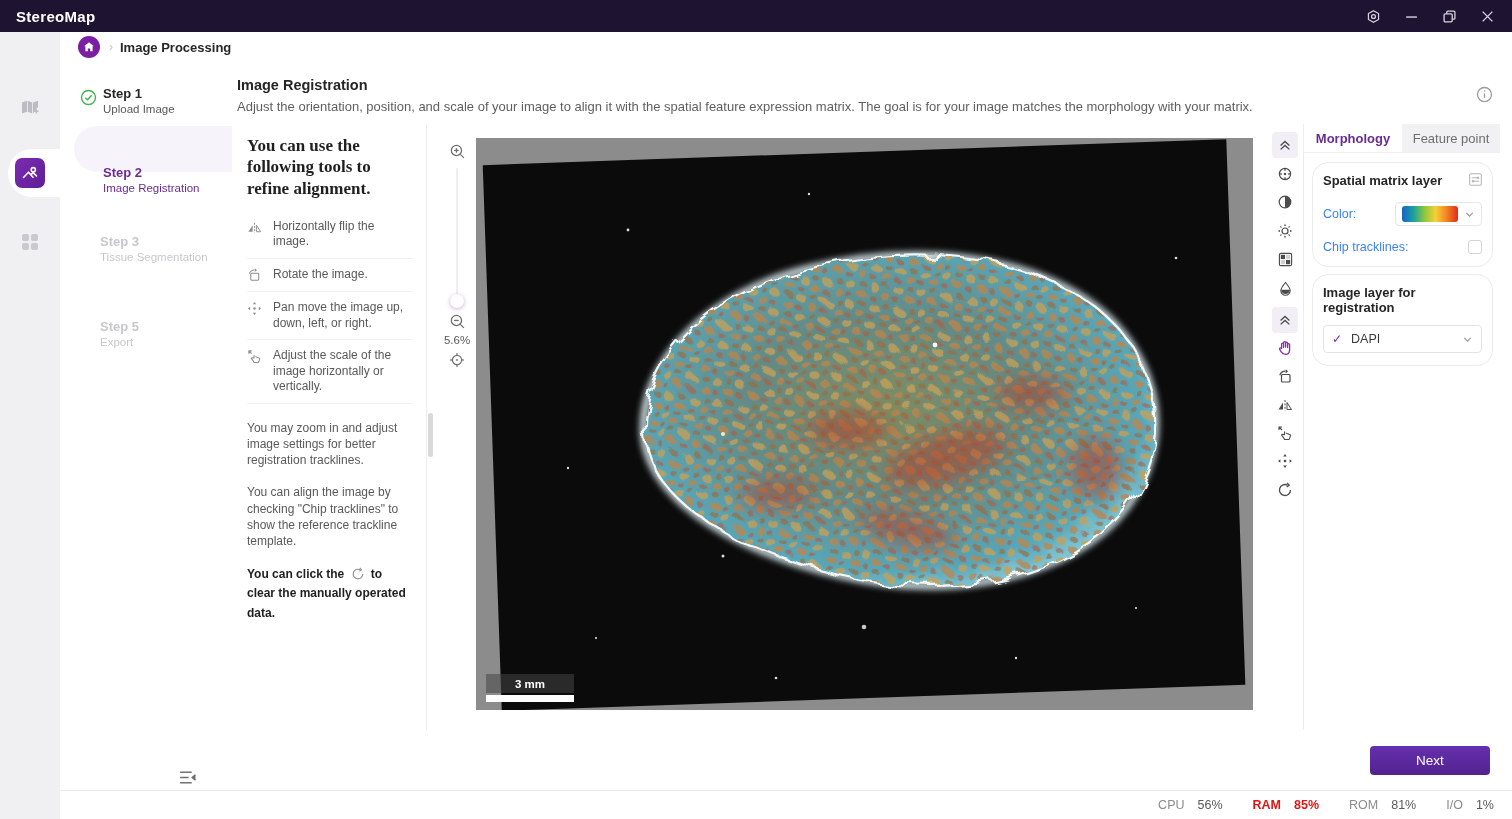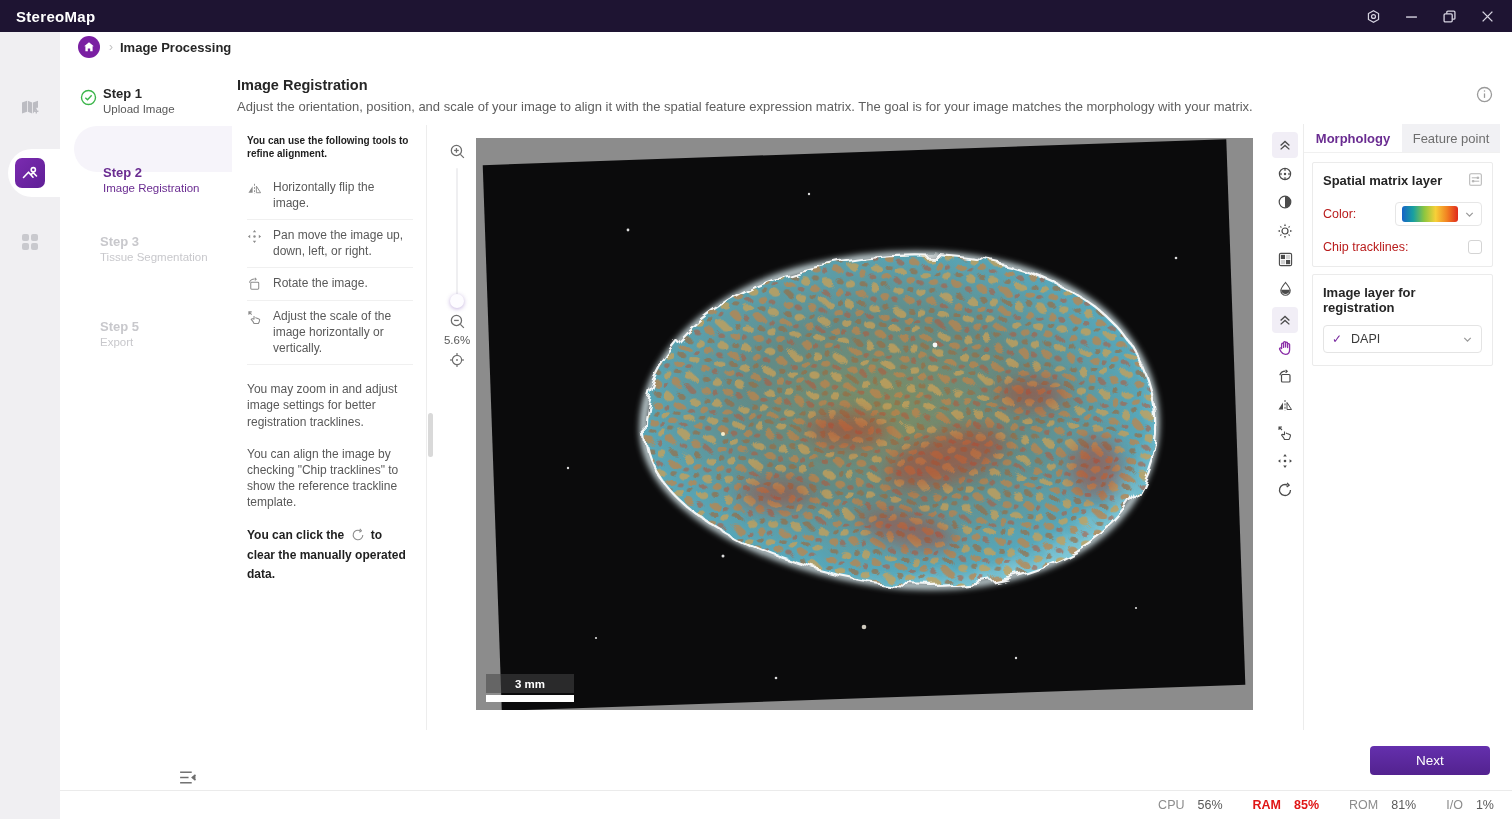--- a/index.html
+++ b/index.html
@@ -55,21 +55,21 @@
 
   
   .page-header { position:absolute; left:235px; top:62px; right:0; height:63px; background:#fff; }
   .page-title { position:absolute; left:2px; top:15px; font-size:14.5px; font-weight:700; color:#262626; }
   .page-desc  { position:absolute; left:2px; top:37px; font-size:13px; color:#5f5f5f; width:1150px; }
   .info-btn { position:absolute; right:19px; top:24px; color:#9a9a9a; cursor:pointer; }
 
   
   .instr { position:absolute; left:235px; top:125px; width:190px; height:605px; background:#fff;
            padding:10px 12px 0 12px; }
-  .instr h3 { font-size:10px; color:#1f1f1f; line-height:1.25; font-weight:700; margin-bottom:12px; }
+  .instr h3 { font-size:17px; color:#1f1f1f; line-height:1.25; font-weight:700; margin-bottom:12px;font-family:Liberation Serif, serif; }
   .tool-row { display:flex; gap:10px; padding:8px 0; border-bottom:1px solid #f0f0f0;
               align-items:flex-start; }
   .tool-row .ticon { flex:0 0 16px; color:#8c8c8c; margin-top:1px; }
   .tool-row .ttext { font-size:12px; color:#595959; line-height:1.3; }
   .note { font-size:12px; color:#595959; line-height:1.35; margin-top:16px; }
   .note-strong { font-size:12px; color:#1f1f1f; font-weight:700; line-height:1.6; margin-top:16px; }
   .inline-reset { display:inline-block; vertical-align:-3px; color:#8c8c8c; margin:0 3px; }
 
   
   .v-divider { position:absolute; left:426px; top:125px; width:1px; height:605px; background:#ededed; }
@@ -102,28 +102,28 @@
   .rtool.hl { background:#f1eef6; }
   .rtool.active { color:#8b2fa8; }
 
   
   .rpanel { position:absolute; left:1303px; top:124px; width:197px; height:606px;
             border-left:1px solid #ececec; background:#fff; }
   .tabs { display:flex; height:29px; border-bottom:1px solid #f0f0f0; }
   .tab { flex:1; display:flex; align-items:center; justify-content:center; font-size:13px; cursor:pointer; }
   .tab.on  { color:#6a2c91; font-weight:700; background:#fff; }
   .tab.off { color:#6e6e6e; background:#f1f1f4;text-align:center; }
-  .card { position:absolute; left:8px; width:181px; border:1px solid #ebebeb; border-radius:2px;
+  .card { position:absolute; left:8px; width:181px; border:1px solid #ebebeb; border-radius:16px;
           background:#fff; padding:10px 10px 12px; }
   .card1 { top:38px; }
   .card2 { top:150px; }
   .card-title { font-size:13px; font-weight:700; color:#262626; }
   .card-gear { position:absolute; right:9px; top:9px; color:#b5b5b5; cursor:pointer; }
   .frow { display:flex; align-items:center; margin-top:14px; }
-  .flabel { font-size:12.5px; color:#b91c1c; }
+  .flabel { font-size:12.5px; color:#3b82f6; }
   .cmap-select { margin-left:auto; display:flex; align-items:center; gap:6px; border:1px solid #e6e6e6;
                  border-radius:4px; padding:3px 6px; cursor:pointer; background:#fff; }
   .cmap { width:56px; height:16px; border-radius:3px; }
   .chevron { color:#9a9a9a; }
   .checkbox { margin-left:auto; width:14px; height:14px; border:1px solid #d4d4d4; border-radius:3px;
               background:#fff; cursor:pointer; }
   .dd { margin-top:10px; height:28px; border:1px solid #e4e4e4; border-radius:4px; display:flex;
         align-items:center; padding:0 8px; cursor:pointer; }
   .dd .tick { color:#7a2ba0; font-size:12px; }
   .dd .val { font-size:12.5px; color:#3a3a3a; margin-left:9px; }
@@ -266,36 +266,36 @@
         <svg width="15" height="15" viewBox="0 0 16 16">
             <path d="M1.5 12.5 6 5.5 v7 Z" fill="currentColor"></path>
             <path d="M14.5 12.5 10 5.5 v7 Z" fill="none" stroke="currentColor" stroke-width="1"></path>
             <line x1="8" y1="3" x2="8" y2="13.5" stroke="currentColor" stroke-width="1" stroke-dasharray="2 1.4"></line>
           </svg>
       </span>
       <span class="ttext">Horizontally flip the image.</span>
     </div>
     <div class="tool-row">
       <span class="ticon">
-        <svg width="15" height="15" viewBox="0 0 16 16" fill="currentColor">
-            <path d="M8 1 9.8 3.4 H6.2Z M8 15 6.2 12.6 H9.8Z M1 8 3.4 6.2 V9.8Z M15 8 12.6 9.8 V6.2Z"></path>
-            <circle cx="8" cy="8" r="1.3"></circle>
-          </svg>
-      </span>
-      <span class="ttext">Pan move the image up, down, left, or right.</span>
-    </div>
-    <div class="tool-row">
-      <span class="ticon">
         <svg width="15" height="15" viewBox="0 0 16 16" fill="none" stroke="currentColor" stroke-width="1.1">
             <rect x="4" y="5.5" width="8.5" height="7.5" rx="1"></rect>
             <path d="M2.5 6 A6 6 0 0 1 8 2.2"></path>
             <path d="M8.3 .9 9.8 2.3 8.3 3.7"></path>
           </svg>
       </span>
       <span class="ttext">Rotate the image.</span>
+    </div>
+    <div class="tool-row">
+      <span class="ticon">
+        <svg width="15" height="15" viewBox="0 0 16 16" fill="currentColor">
+            <path d="M8 1 9.8 3.4 H6.2Z M8 15 6.2 12.6 H9.8Z M1 8 3.4 6.2 V9.8Z M15 8 12.6 9.8 V6.2Z"></path>
+            <circle cx="8" cy="8" r="1.3"></circle>
+          </svg>
+      </span>
+      <span class="ttext">Pan move the image up, down, left, or right.</span>
     </div>
     <div class="tool-row">
       <span class="ticon">
         <svg width="15" height="15" viewBox="0 0 16 16" fill="none" stroke="currentColor" stroke-width="1.1">
             <path d="M2 2 5 5 M2 5 2 2 5 2"></path>
             <path d="M7.5 6.5 V10 M7.5 10 c0 0-2-1.5-3 0 1.2 1.5 2.5 2.5 3 4.5 h4.5 c1-1.5 1.5-3 1.5-4.5 l-2-1 -1.5-.5 -1-.5" stroke-linejoin="round"></path>
           </svg>
       </span>
       <span class="ttext">Adjust the scale of the image horizontally or vertically.</span>
     </div>

